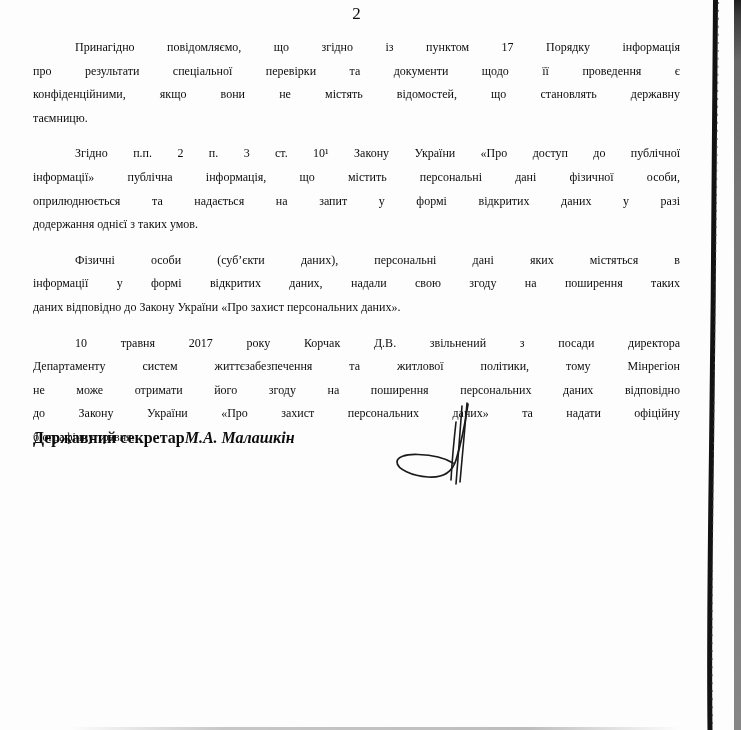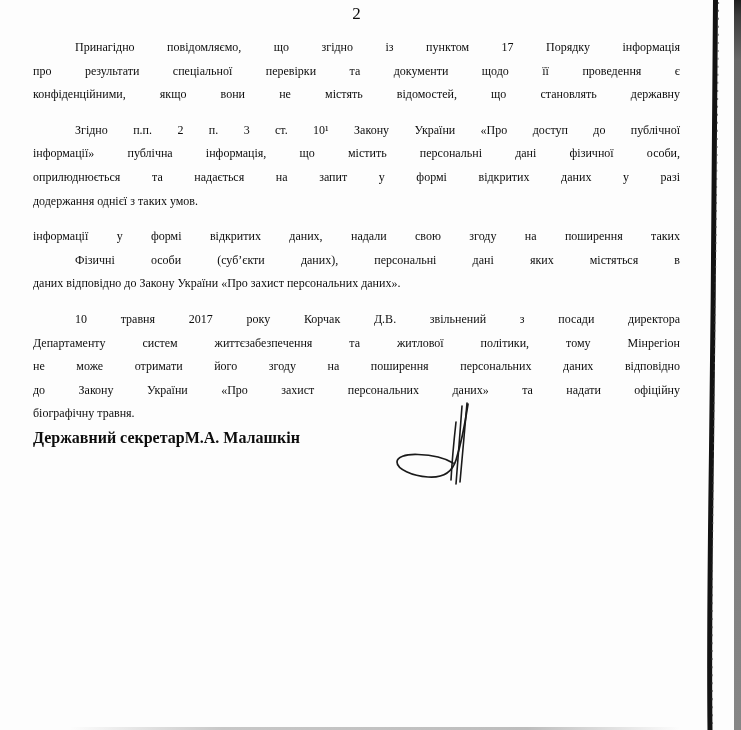--- a/index.html
+++ b/index.html
@@ -21,21 +21,21 @@
   }
   .para { margin:0; }
   .line { text-align:justify; text-align-last:justify; }
   .line.last { text-align-last:left; }
   .line.indent { text-indent:42px; }
   .signature-row {
     position:absolute; top:429px; left:33px; width:647px;
     display:flex; justify-content:flex-start;
     font-weight:bold; font-size:16px;
   }
-  .sig-name { padding-right:6px; }
+  .sig-name { padding-right:6px;font-style:italic; }
   .signature-svg {
     position:absolute; left:392px; top:396px;
     width:124px; height:93px;
   }
   .edge-svg {
     position:absolute; left:0; top:0; width:741px; height:730px;
     pointer-events:none;
   }
   .scanner-strip {
     position:absolute; top:0; right:0; width:7px; height:730px;
@@ -55,32 +55,33 @@
 <div class="page">
 
   <div class="page-number">2</div>
 
   <div class="body-text">
     <p class="para">
       </p>
       <div class="line indent">Принагідно повідомляємо, що згідно із пунктом 17 Порядку інформація</div>
       <div class="line">про результати спеціальної перевірки та документи щодо її проведення є</div>
       <div class="line">конфіденційними, якщо вони не містять відомостей, що становлять державну</div>
+      <div class="line last">таємницю.</div>
     <p></p>
     <p class="para">
       </p>
       <div class="line indent">Згідно п.п. 2 п. 3 ст. 10¹ Закону України «Про доступ до публічної</div>
       <div class="line">інформації» публічна інформація, що містить персональні дані фізичної особи,</div>
       <div class="line">оприлюднюється та надається на запит у формі відкритих даних у разі</div>
       <div class="line last">додержання однієї з таких умов.</div>
     <p></p>
     <p class="para">
       </p>
+      <div class="line indent">Фізичні особи (суб’єкти даних), персональні дані яких містяться в</div>
       <div class="line">інформації у формі відкритих даних, надали свою згоду на поширення таких</div>
-      <div class="line indent">Фізичні особи (суб’єкти даних), персональні дані яких містяться в</div>
       <div class="line last">даних відповідно до Закону України «Про захист персональних даних».</div>
     <p></p>
     <p class="para">
       </p>
       <div class="line indent">10 травня 2017 року Корчак Д.В. звільнений з посади директора</div>
       <div class="line">Департаменту систем життєзабезпечення та житлової політики, тому Мінрегіон</div>
       <div class="line">не може отримати його згоду на поширення персональних даних відповідно</div>
       <div class="line">до Закону України «Про захист персональних даних» та надати офіційну</div>
       <div class="line last">біографічну травня.</div>
     <p></p>

